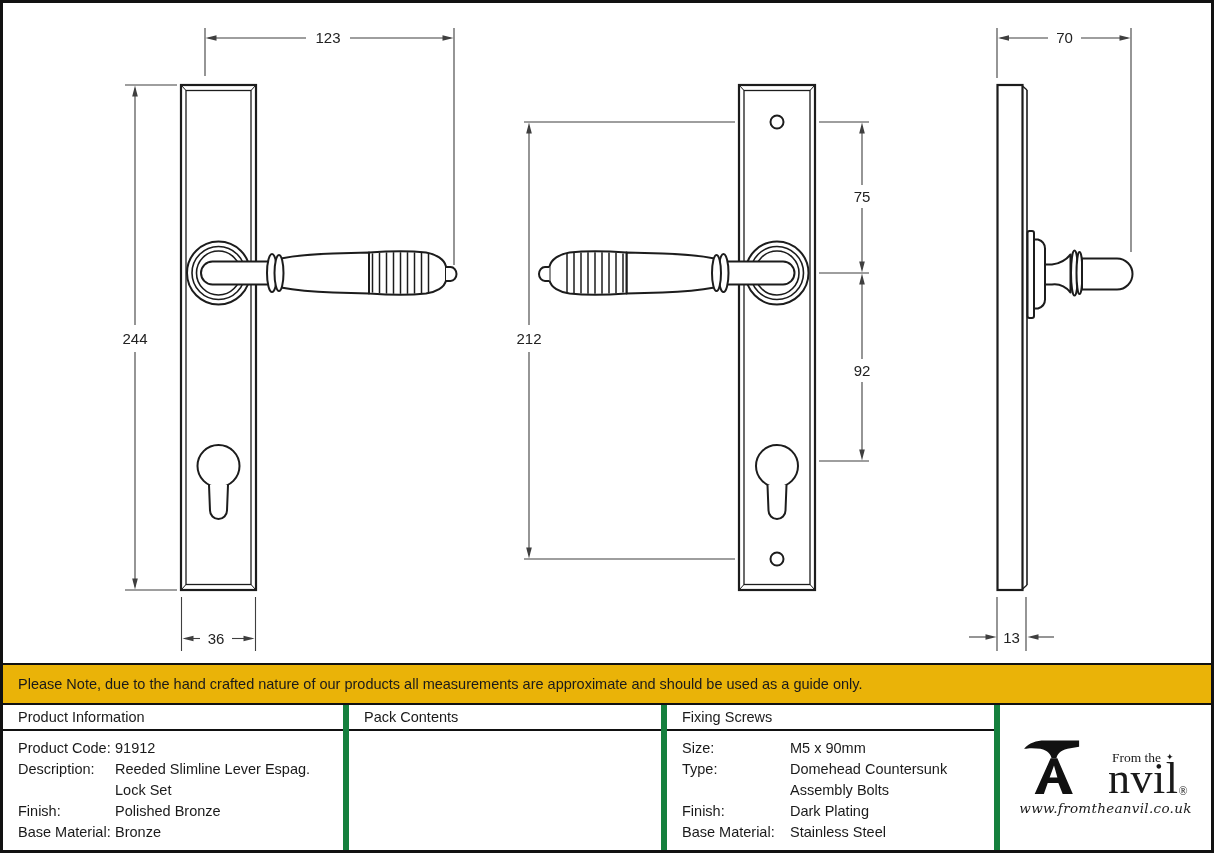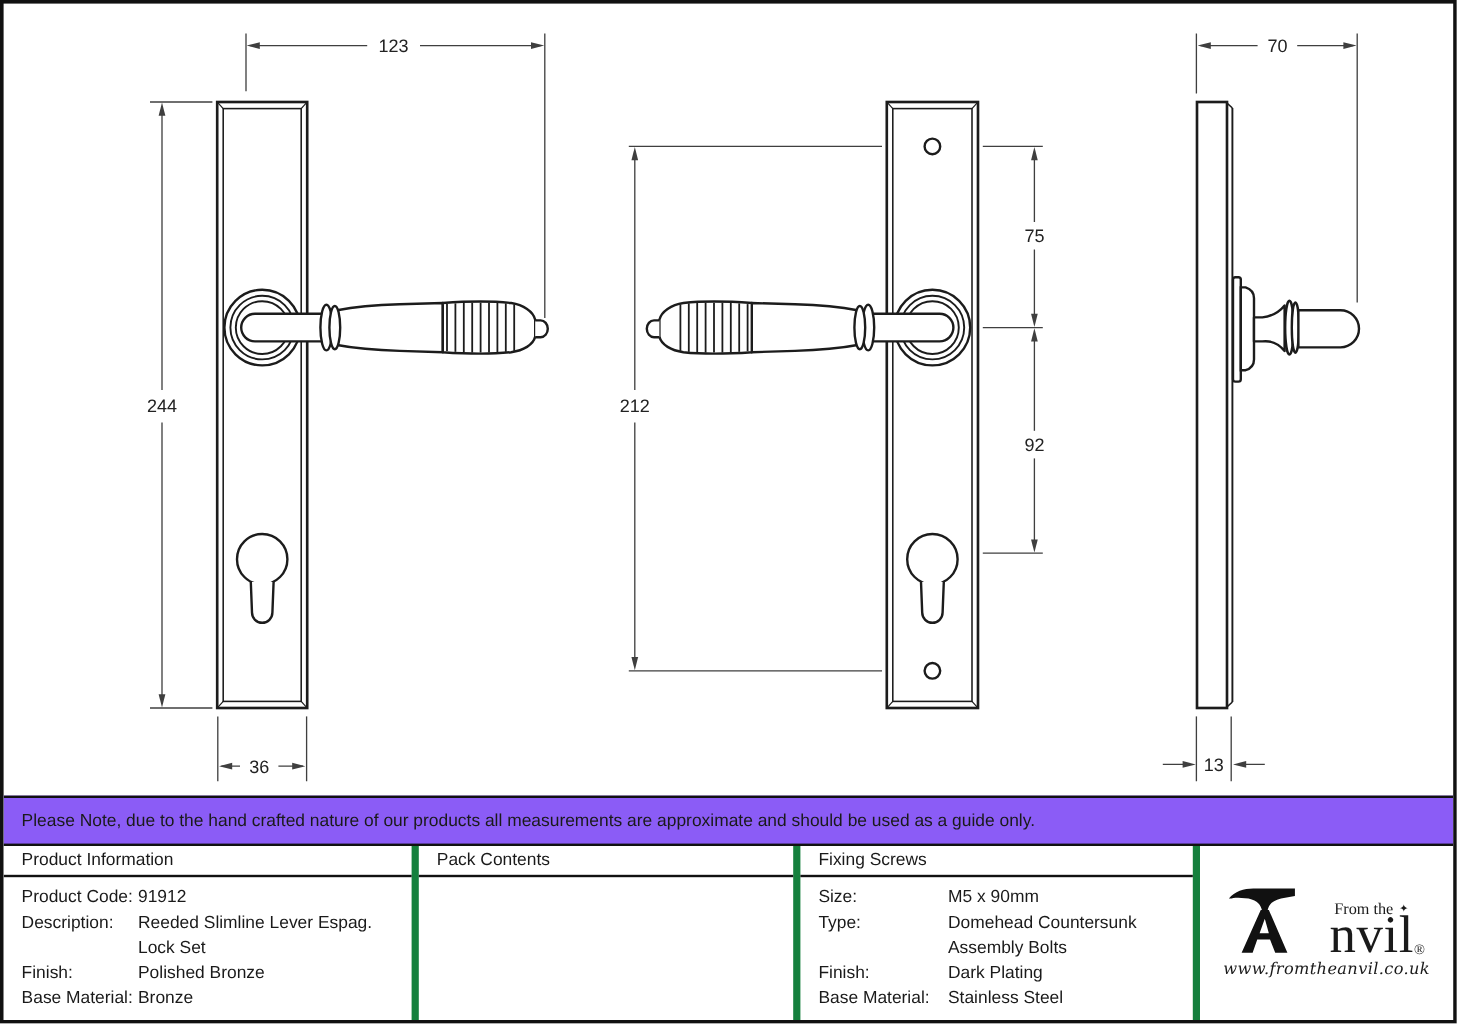--- a/index.html
+++ b/index.html
@@ -14,21 +14,21 @@
     overflow: hidden;
   }
   .drawing-area { position: absolute; top: 0; left: 0; width: 1208px; height: 660px; margin-left: 28px; }
   .drawing-area svg { display: block; }
 
   .note-row {
     position: absolute; top: 660px; left: 0; width: 1208px; height: 42px;
     border-top: 2px solid #111; border-bottom: 2px solid #111;
     display: flex; align-items: center;
     padding: 0 15px; font-size: 14.5px;
-    background: #8b5cf6;
+    background: #eab308;
   }
   .spec-table {
     position: absolute; top: 702px; left: 0; width: 1208px; height: 145px;
     display: grid; grid-template-columns: 346px 318px 333px 1fr;
     background: #fff;
   }
   .col { border-right: 6px solid #15803d; display: flex; flex-direction: column; }
   .col.last { border-right: none; }
   .cell-header {
     height: 26px; border-bottom: 2px solid #111;

